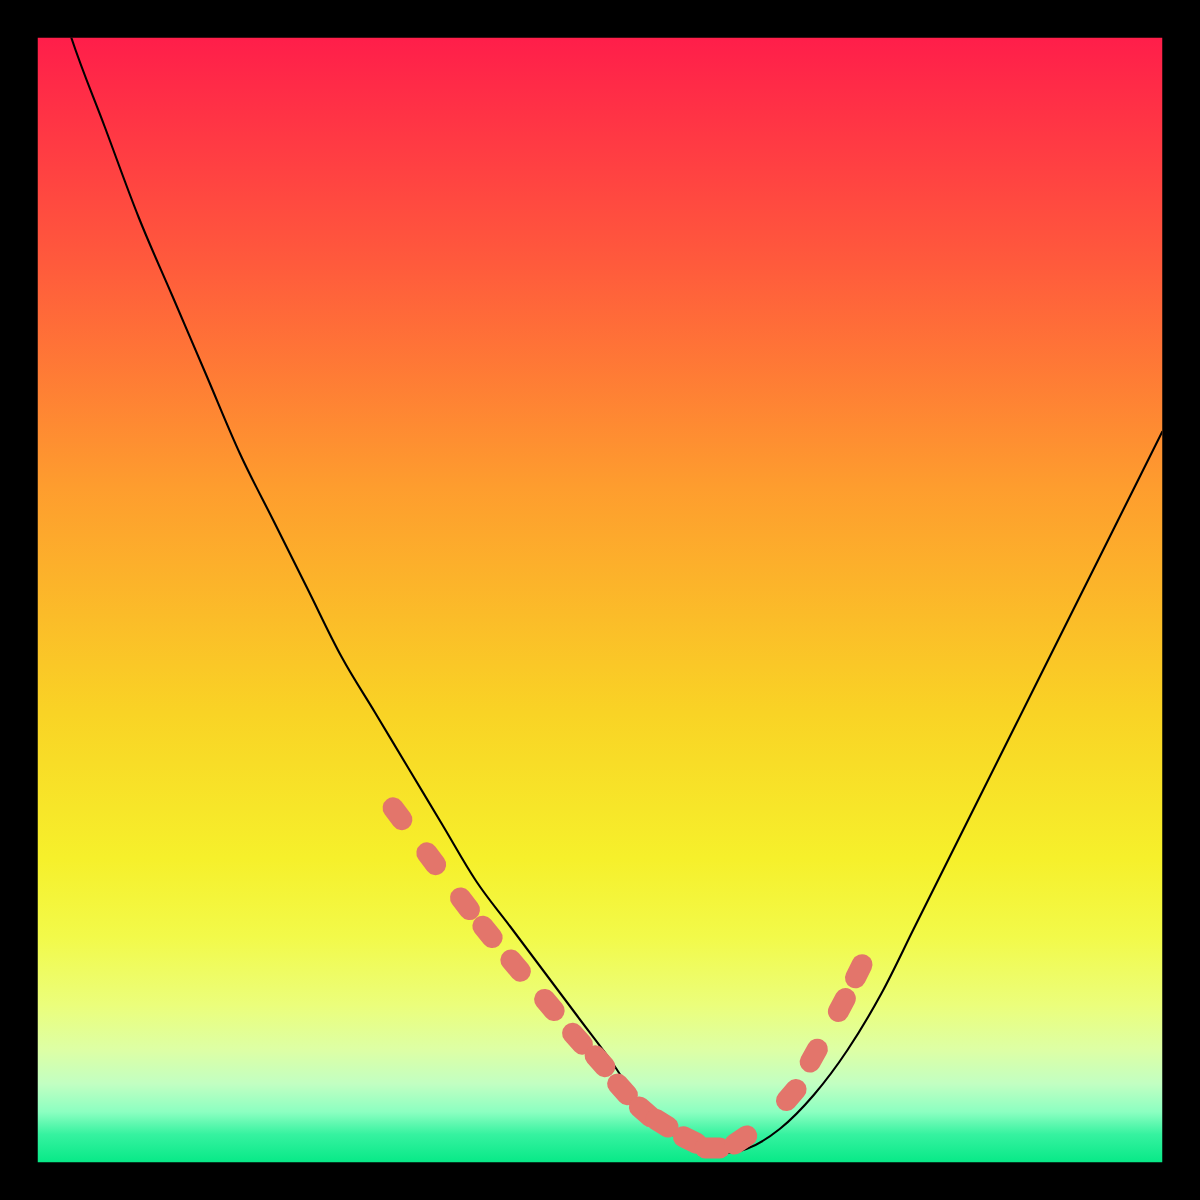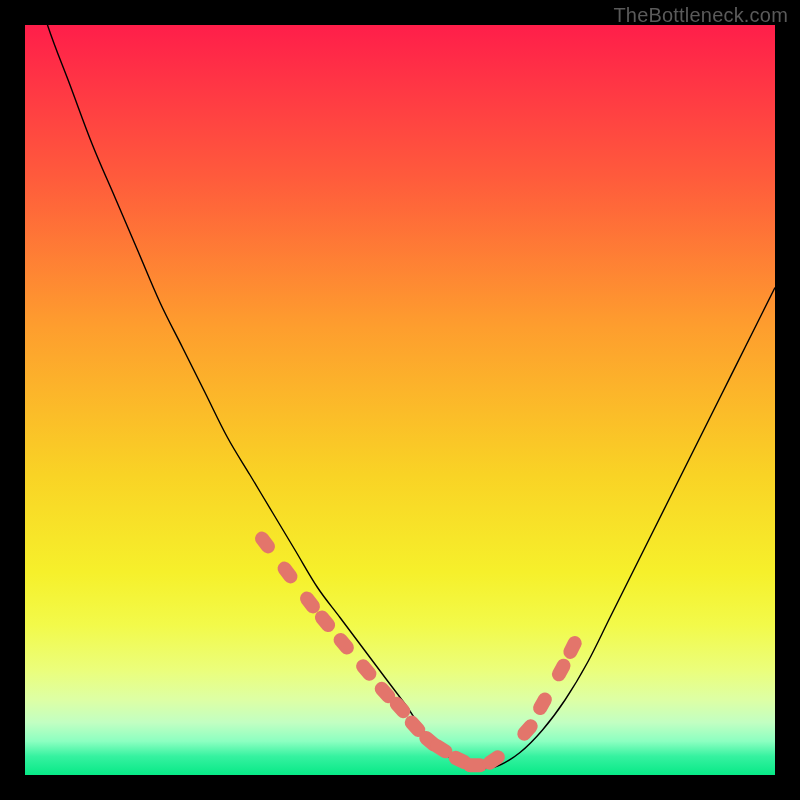--- a/index.html
+++ b/index.html
@@ -33,21 +33,20 @@
     color: #5a5a5a;
     font-size: 20px;
     font-weight: 500;
     letter-spacing: 0.2px;
   }
 </style>
 </head>
 <body>
 
 <div class="frame">
-  <div class="watermark">TheBottleneck.com</div>
   <svg class="plot" viewBox="0 0 750 750" preserveAspectRatio="none">
     <defs>
       <linearGradient id="bg-grad" x1="0" y1="0" x2="0" y2="1">
           <stop offset="0%" stop-color="#FF1E4A"></stop>
           <stop offset="20%" stop-color="#FF5A3C"></stop>
           <stop offset="40%" stop-color="#FE9D2E"></stop>
           <stop offset="60%" stop-color="#F9D325"></stop>
           <stop offset="73%" stop-color="#F6F02B"></stop>
           <stop offset="80%" stop-color="#F2FA4A"></stop>
           <stop offset="86%" stop-color="#EBFE7B"></stop>

